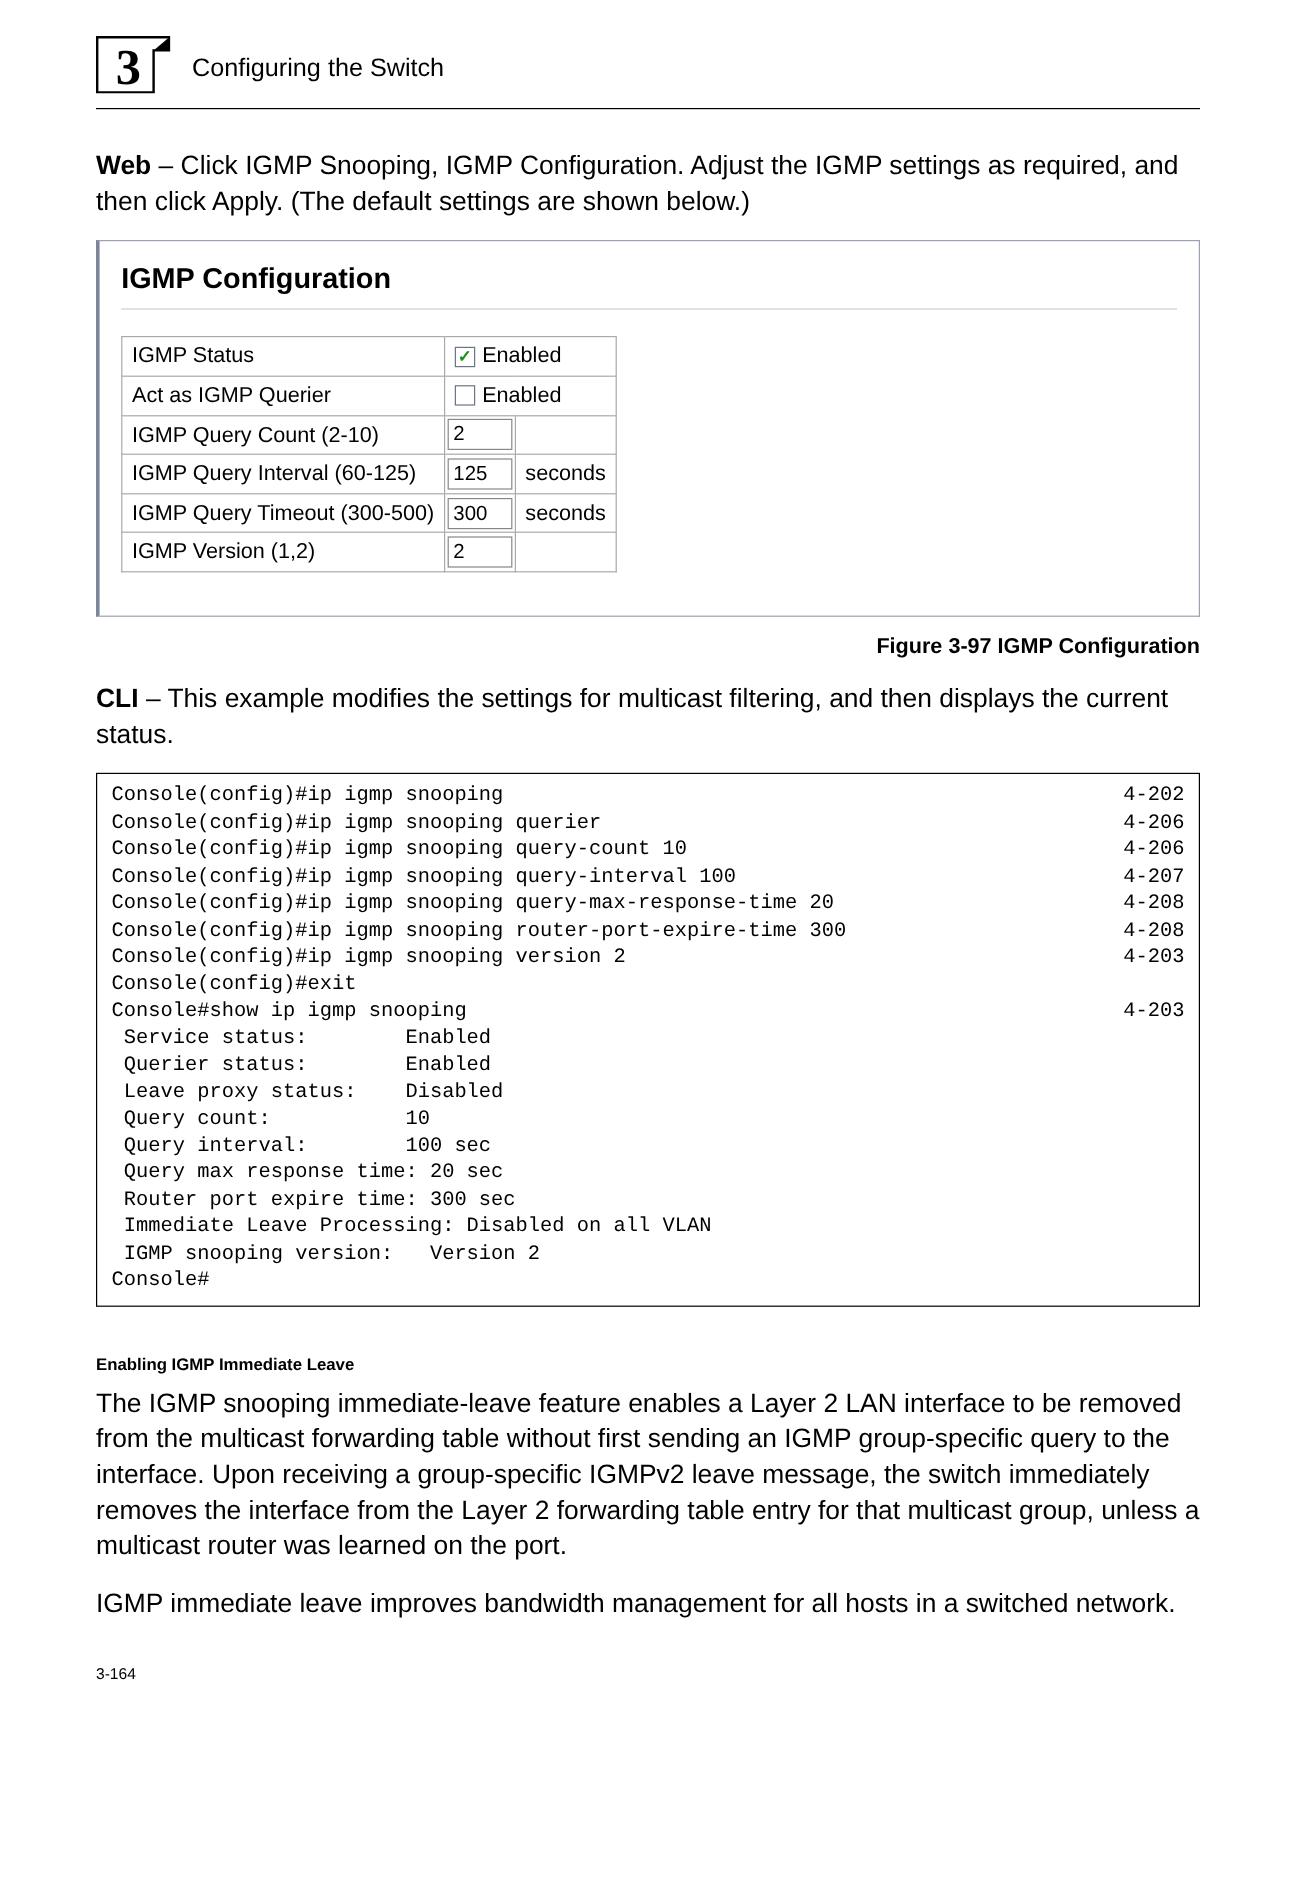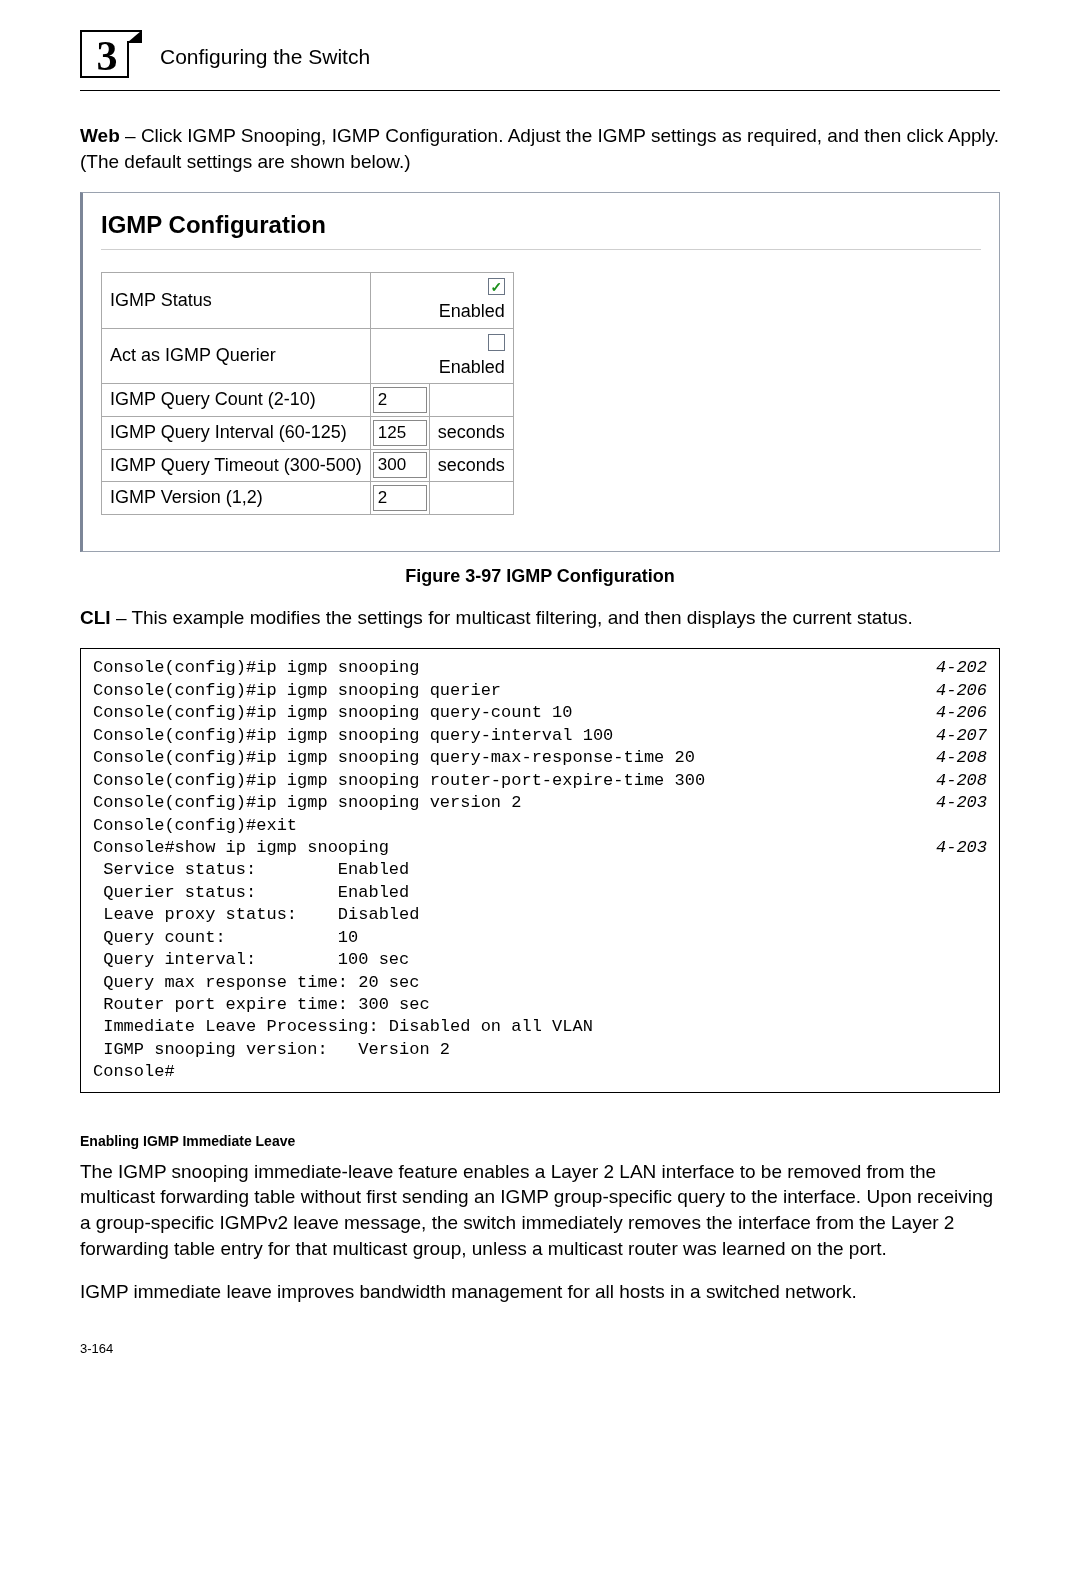--- a/index.html
+++ b/index.html
@@ -26,21 +26,21 @@
     margin-bottom: 6px;
   }
   .chapter-icon svg {
     display: block;
   }
   .section-title {
     font-size: 21px;
     line-height: 1.2;
   }
   .body-text {
-    font-size: 19px;
+    font-size: 22px;
     line-height: 1.35;
     margin: 0 0 18px 0;
   }
   .body-text-bold {
     font-weight: bold;
   }
   .fig-wrap {
     margin: 12px 0 8px 0;
   }
   .fig-frame {
@@ -68,23 +68,22 @@
     font-family: Arial, Helvetica, sans-serif;
     font-size: 18px;
     vertical-align: middle;
     line-height: 1.2;
   }
   table.cfg td.valcell {
     padding: 2px 2px;
   }
   .chk {
     display: flex;
-    align-items: flex-end;
+    align-items: center;
     gap: 6px;
-    flex-direction: column;
   }
   .chkbox {
     width: 15px;
     height: 15px;
     border: 1px solid #6a7585;
     display: inline-flex;
     align-items: center;
     justify-content: center;
     background: #fff;
   }
@@ -98,40 +97,39 @@
   .txtfield {
     border: 1px solid #888;
     background: #fff;
     font-size: 17px;
     padding: 2px 4px;
     width: 54px;
     box-sizing: border-box;
     font-family: Arial, Helvetica, sans-serif;
   }
   .fig-caption {
-    text-align: center;
+    text-align: right;
     font-size: 18px;
     font-weight: bold;
     margin: 14px 0 18px 0;
   }
   .cli-box {
     border: 1px solid #000;
     padding: 8px 12px;
     margin: 10px 0 40px 0;
     font-family: "Courier New", Courier, monospace;
     font-size: 17px;
     line-height: 1.32;
     white-space: pre;
   }
   .cli-row {
     display: flex;
     justify-content: space-between;
   }
   .cli-ref {
-    font-style: italic;
   }
   .subhead {
     font-size: 14px;
     font-weight: bold;
     margin: 14px 0 10px 0;
   }
   .page-num {
     font-size: 13px;
     margin-top: 36px;
   }

